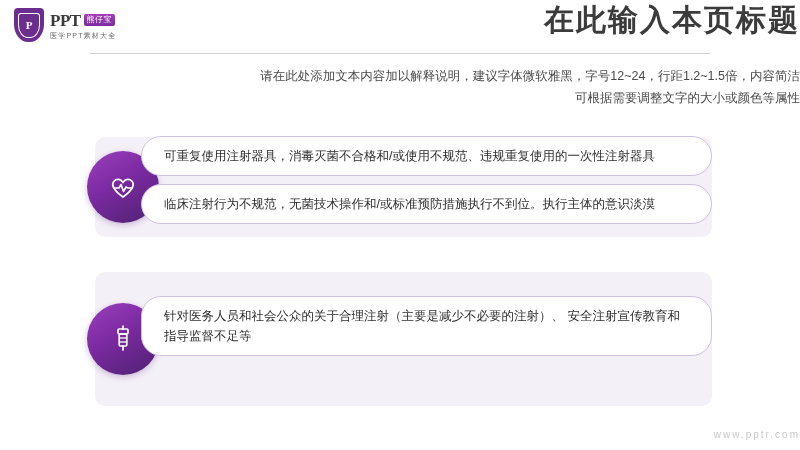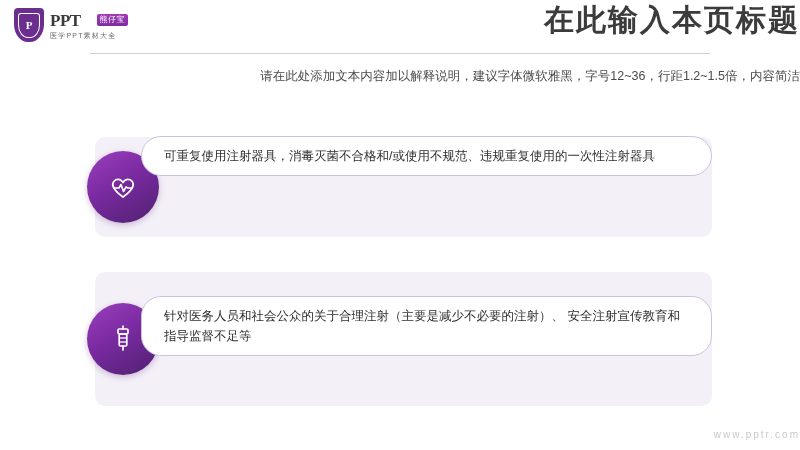--- a/index.html
+++ b/index.html
@@ -49,21 +49,21 @@
   }
   .logo-text-wrap {
     display: flex;
     flex-direction: column;
     justify-content: center;
     line-height: 1;
   }
   .logo-top {
     display: flex;
     align-items: center;
-    gap: 16px;
+    gap: 3px;
   }
   .logo-ppt {
     font-size: 17px;
     font-weight: bold;
     color: #3b3b3b;
     font-family: "Liberation Serif", serif;
     letter-spacing: -0.5px;
   }
   .logo-badge {
     background: linear-gradient(180deg,#a63bb8,#7b2ca0);
@@ -183,33 +183,35 @@
       <span class="logo-badge">熊仔宝</span>
     </div>
     <div class="logo-sub">医学PPT素材大全</div>
   </div>
 </div>
 
 <div class="header">
   <h1 class="page-title">在此输入本页标题</h1>
   <div class="title-rule"></div>
   <div class="subtitle">
-    <div>请在此处添加文本内容加以解释说明，建议字体微软雅黑，字号12~36，行距1.2~1.5倍，内容简洁</div>
+    <div>请在此处添加文本内容加以解释说明，建议字体微软雅黑，字号12~24，行距1.2~1.5倍，内容简洁</div>
+    <div>可根据需要调整文字的大小或颜色等属性</div>
   </div>
 </div>
 
 <div class="block" id="block-1"></div>
 <div class="badge" id="badge-1">
   <svg width="34" height="34" viewBox="0 0 34 34" aria-hidden="true">
     <path d="M17 27 C7 20 5 14.5 8.2 11 C10.8 8.2 14.6 9 17 12.2 C19.4 9 23.2 8.2 25.8 11 C29 14.5 27 20 17 27 Z" fill="none" stroke="#ffffff" stroke-width="1.8"></path>
     <path d="M8 18 L13 18 L15 14.5 L17.5 21.5 L20 17 L22 18 L26 18" fill="none" stroke="#ffffff" stroke-width="1.6" stroke-linecap="round" stroke-linejoin="round"></path>
   </svg>
 </div>
 <div class="rows" id="rows-1">
   <div class="row">可重复使用注射器具，消毒灭菌不合格和/或使用不规范、违规重复使用的一次性注射器具</div>
+  <div class="row">临床注射行为不规范，无菌技术操作和/或标准预防措施执行不到位。执行主体的意识淡漠</div>
 </div>
 
 <div class="block" id="block-2"></div>
 <div class="badge" id="badge-2">
   <svg width="34" height="34" viewBox="0 0 34 34" aria-hidden="true">
     <rect x="12" y="7" width="10" height="5" rx="1.2" fill="none" stroke="#ffffff" stroke-width="1.7"></rect>
     <rect x="13.2" y="12" width="7.6" height="12" rx="1.2" fill="none" stroke="#ffffff" stroke-width="1.7"></rect>
     <line x1="13.2" y1="16" x2="20.8" y2="16" stroke="#ffffff" stroke-width="1.3"></line>
     <line x1="13.2" y1="20" x2="20.8" y2="20" stroke="#ffffff" stroke-width="1.3"></line>
     <line x1="17" y1="24" x2="17" y2="28" stroke="#ffffff" stroke-width="1.7" stroke-linecap="round"></line>

